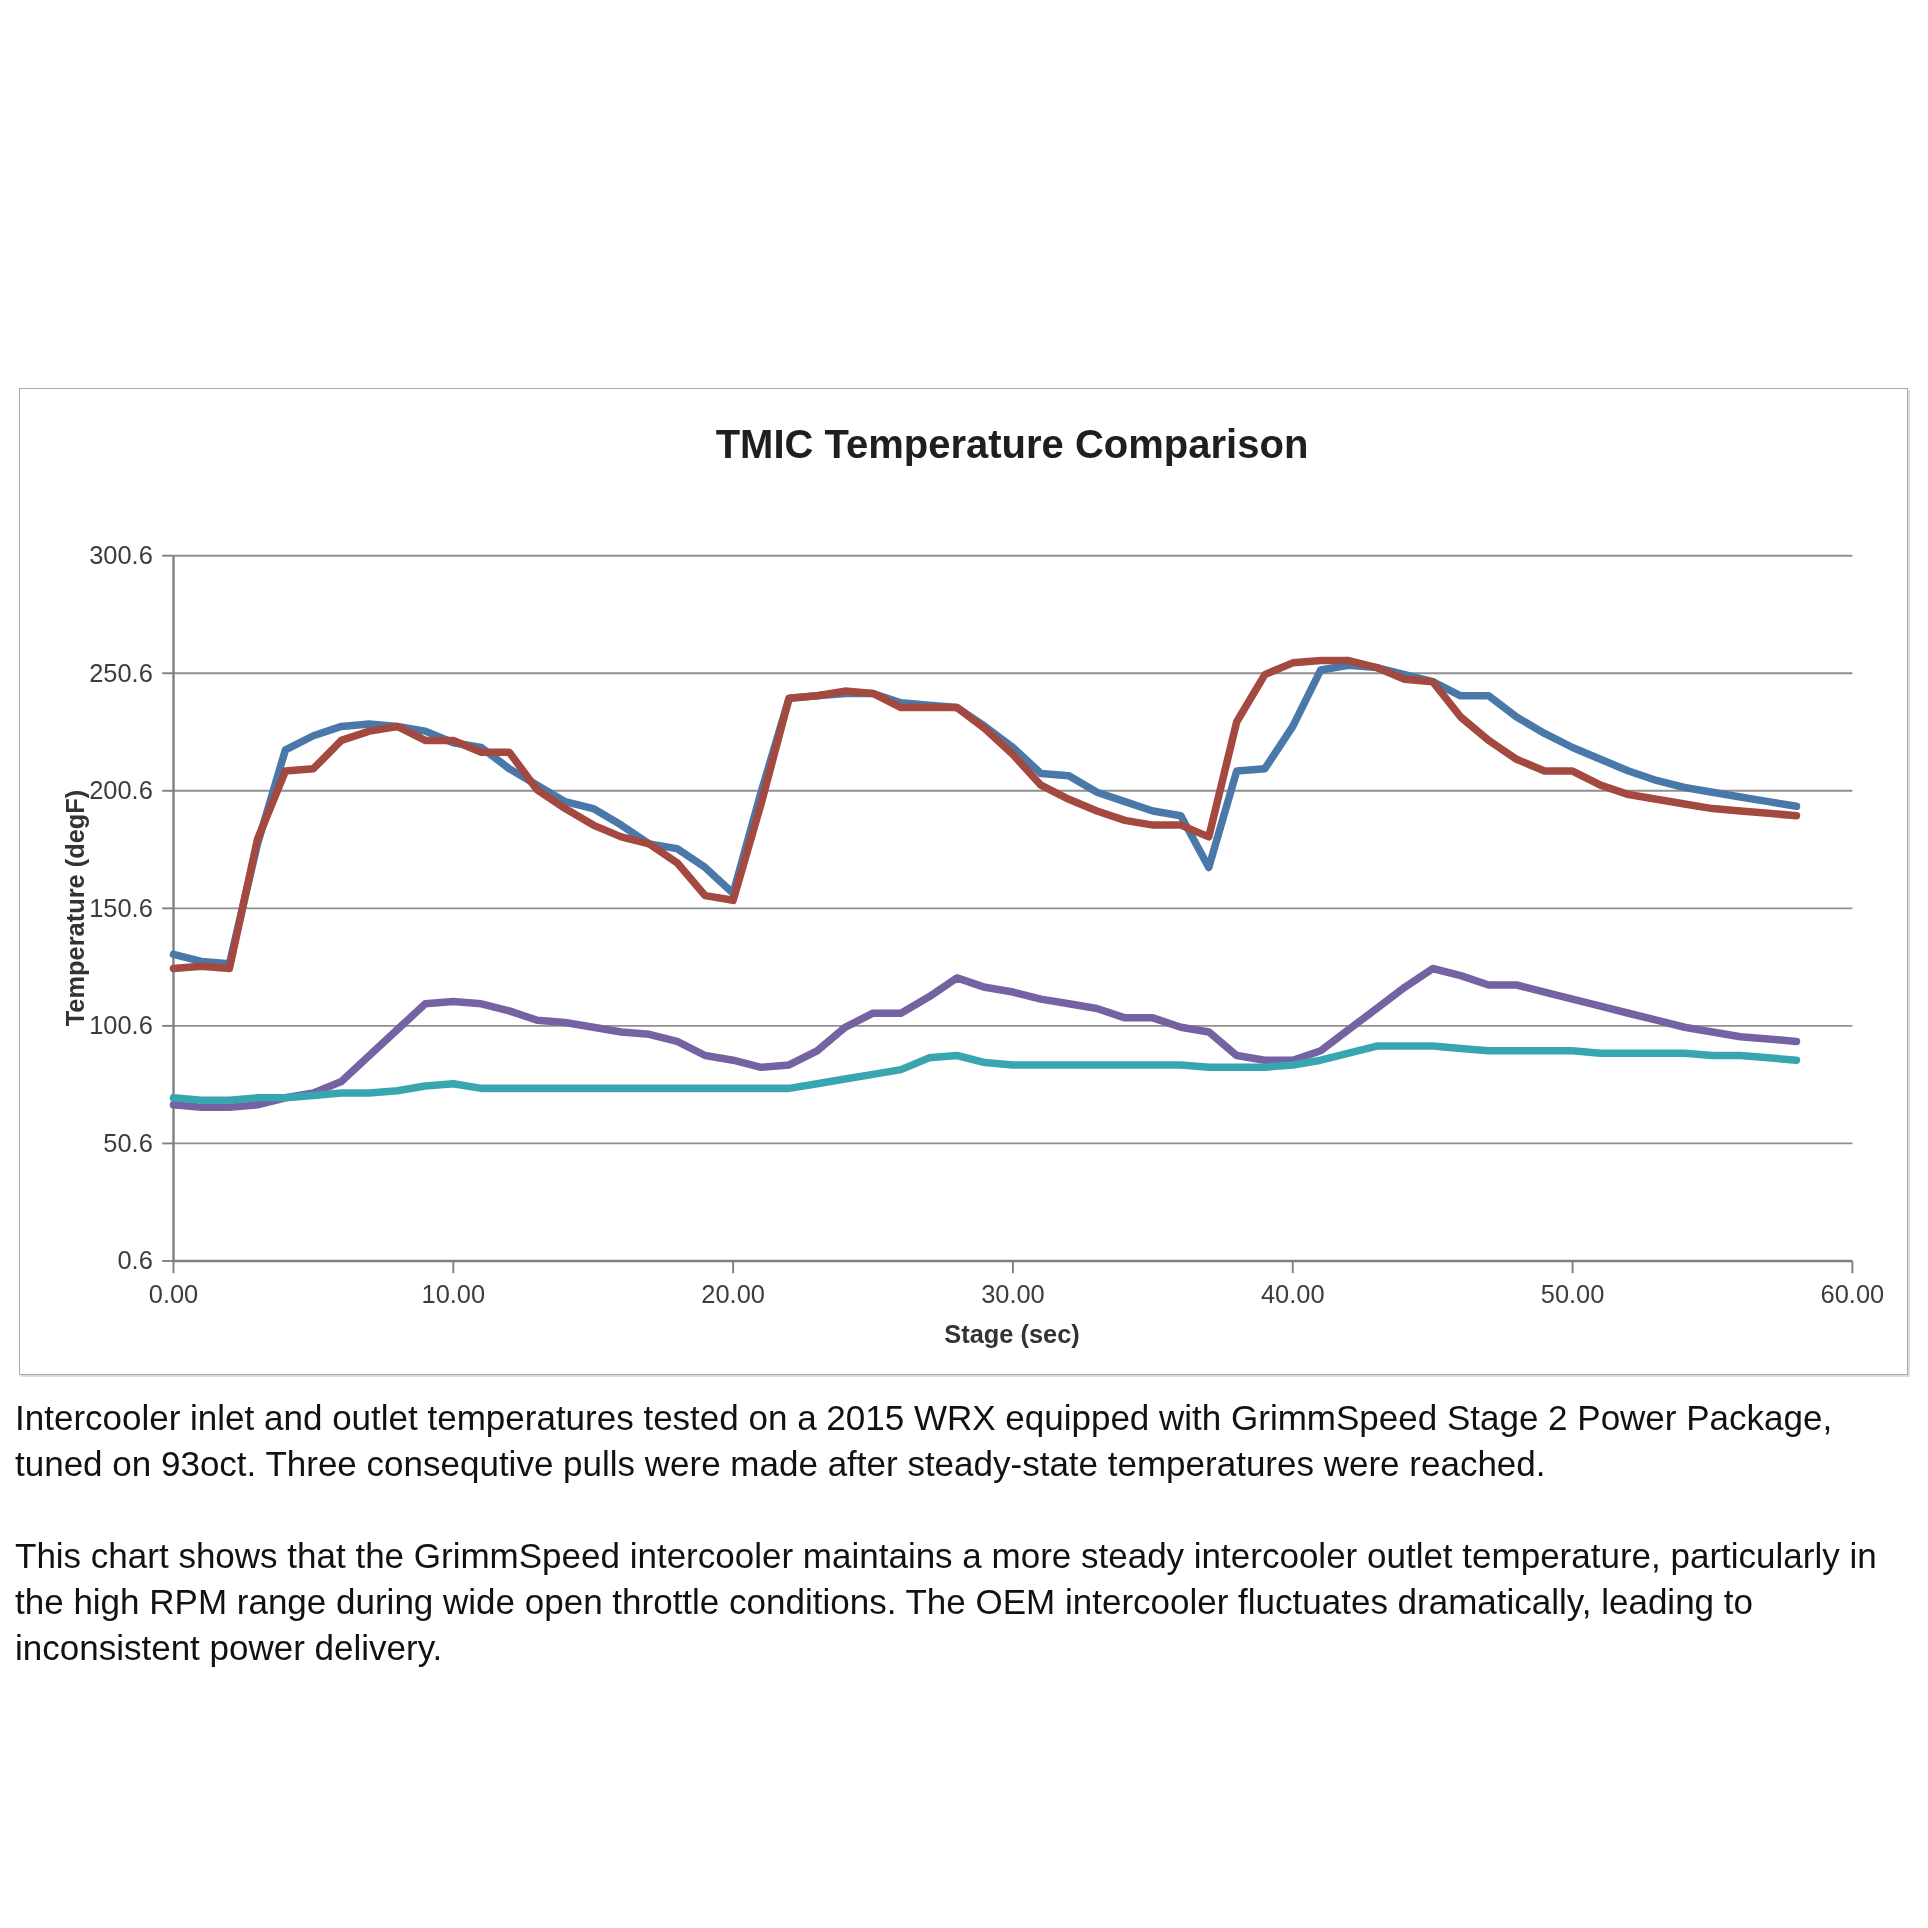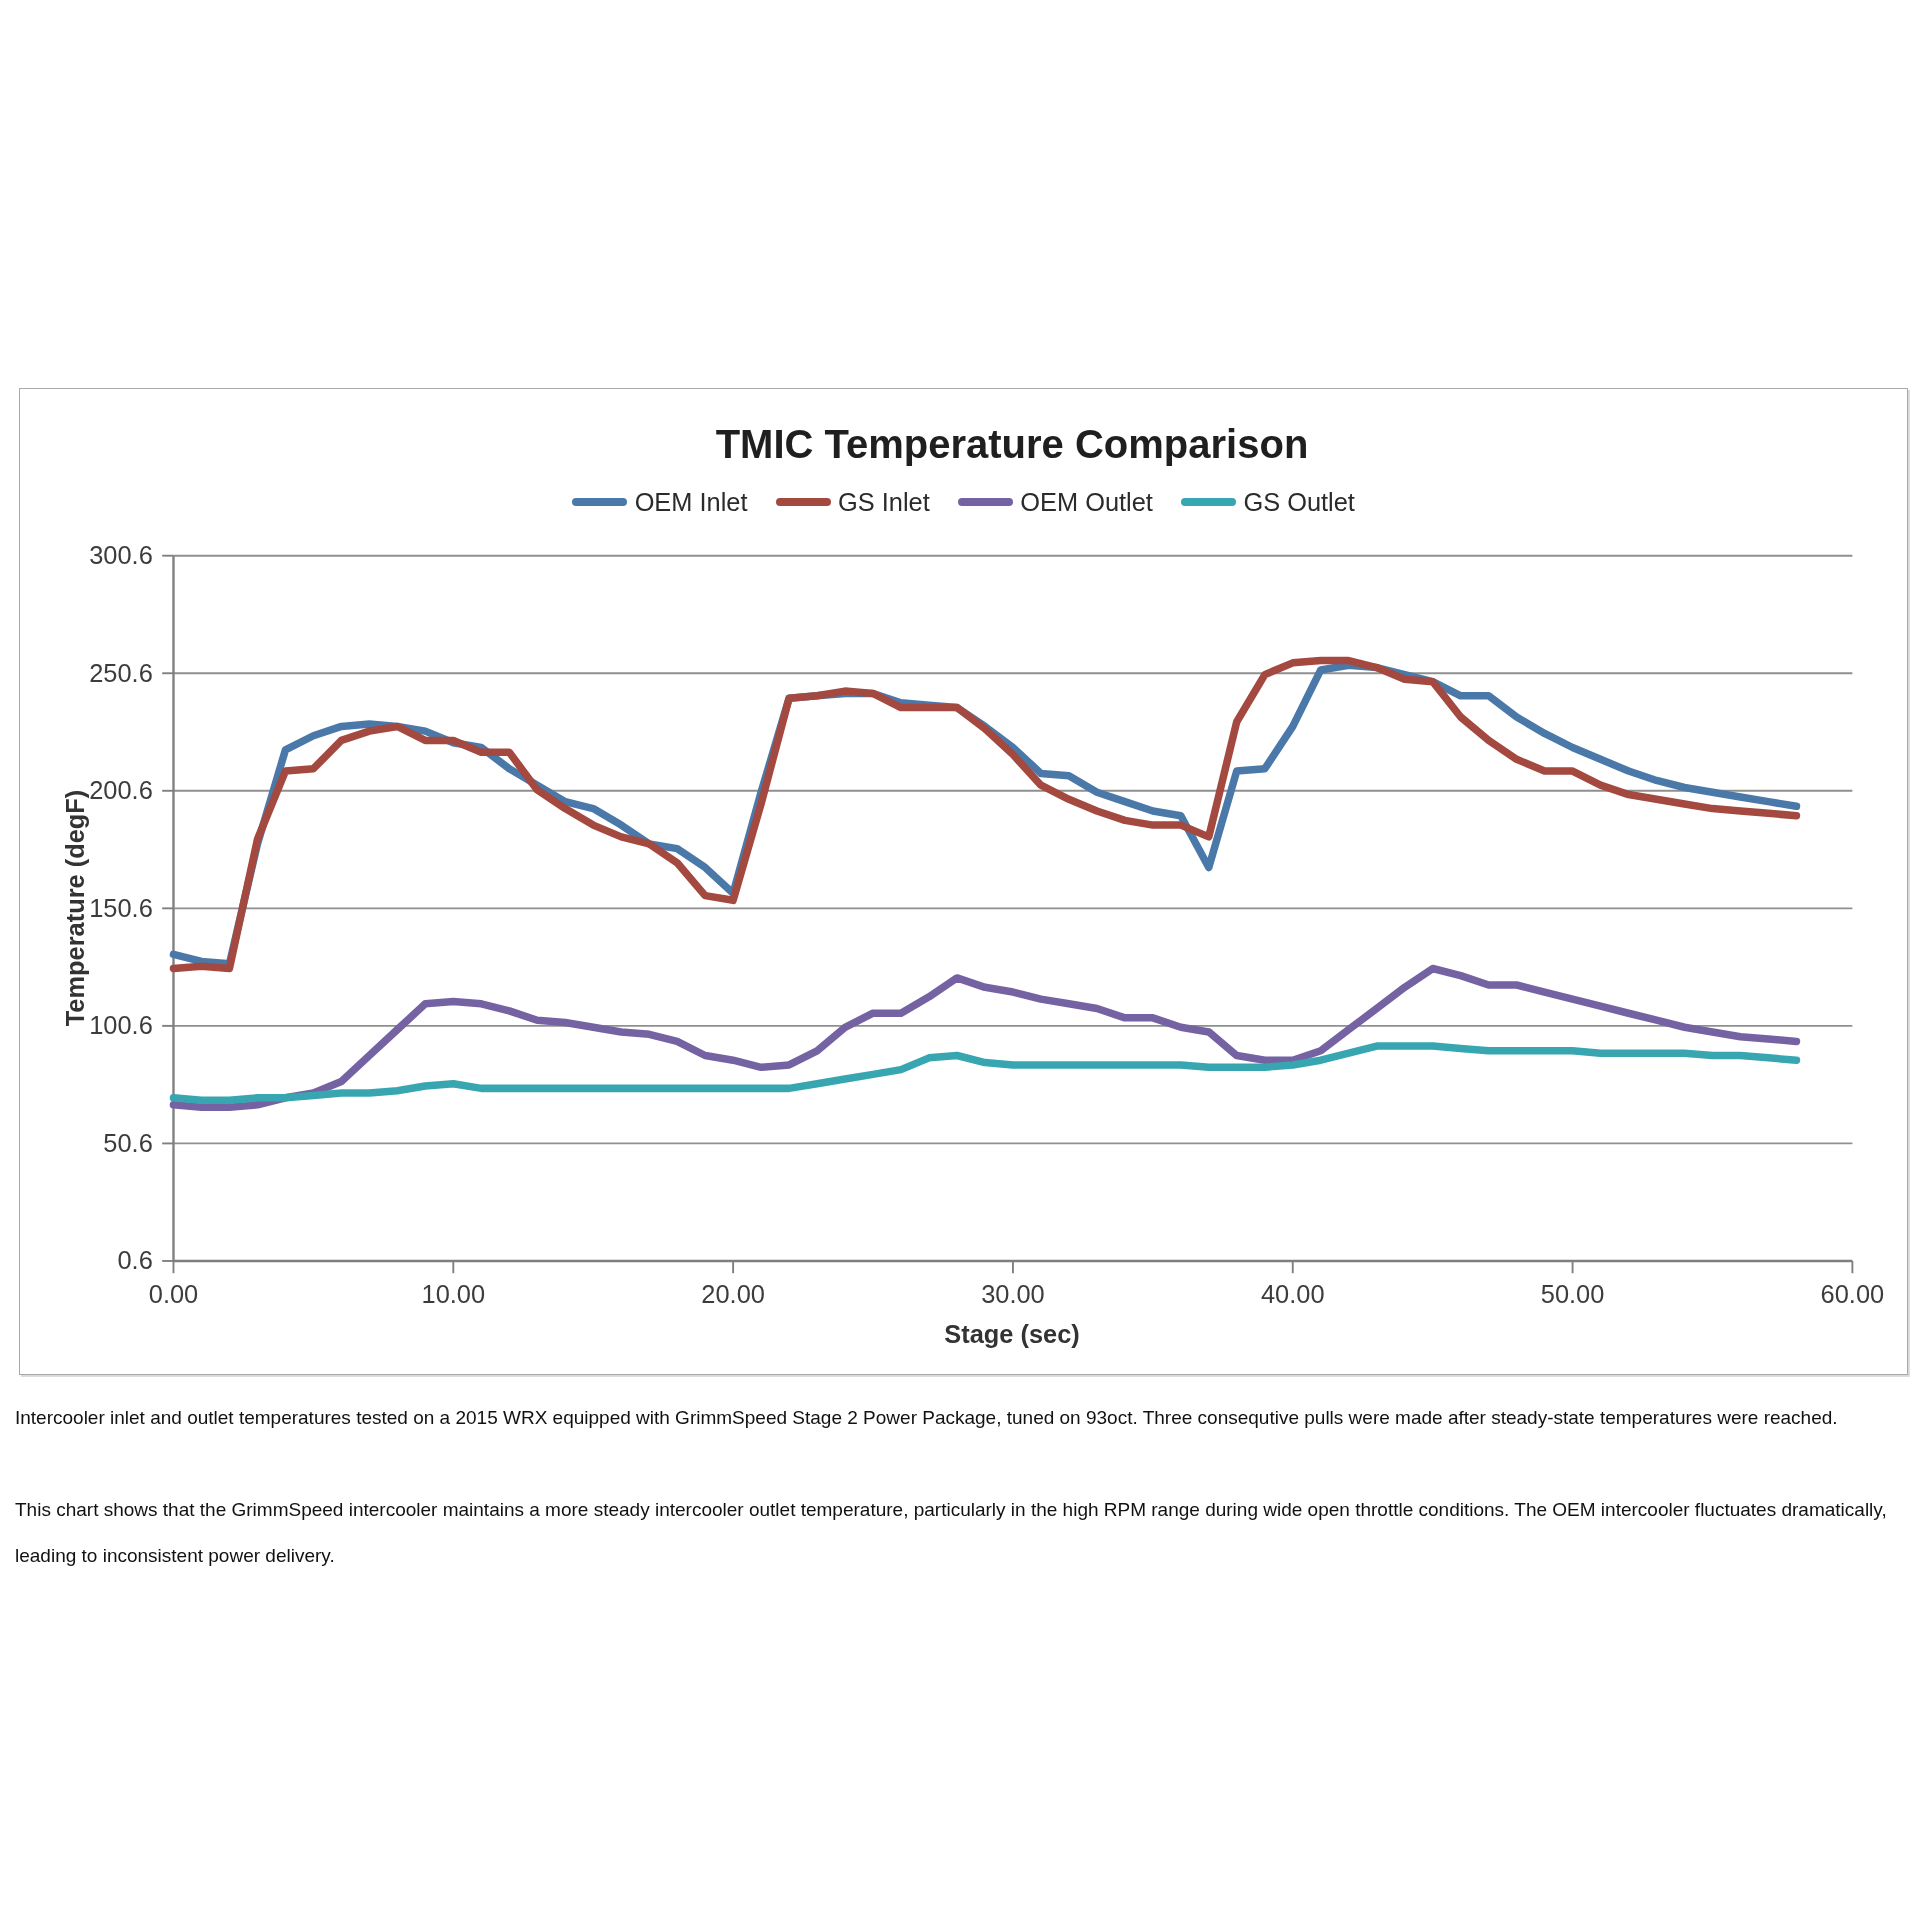--- a/index.html
+++ b/index.html
@@ -25,49 +25,31 @@
   .lmark{display:inline-block;width:55px;height:8.5px;border-radius:4.7px;}
   .llabel{font-size:25.4px;color:#2b2b2b;}
   .axis-title{
     position:absolute;font-size:25.4px;font-weight:bold;color:#333333;white-space:nowrap;
   }
   #ylabel{left:55px;top:519px;transform:translate(-50%,-50%) rotate(-90deg);}
   #xlabel{left:992px;top:945px;transform:translate(-50%,-50%);}
   #plot-svg{position:absolute;left:0;top:0;}
   #caption{
     position:absolute;left:15px;top:1395px;width:1896px;color:#111111;
-    font-size:19px;line-height:46px;
+    font-size:35px;line-height:46px;
   }
   #caption p{margin:0;}
   #caption p + p{margin-top:46px;}
 </style>
 </head>
 <body>
 
 <div id="chart-box">
   <div id="chart-title">TMIC Temperature Comparison</div>
 
-  <div id="legend">
-    <div class="legend-item">
-      <span class="lmark" style="background: rgb(74, 121, 169);"></span>
-      <span class="llabel">OEM Inlet</span>
-    </div>
-    <div class="legend-item">
-      <span class="lmark" style="background: rgb(163, 73, 63);"></span>
-      <span class="llabel">GS Inlet</span>
-    </div>
-    <div class="legend-item">
-      <span class="lmark" style="background: rgb(116, 98, 162);"></span>
-      <span class="llabel">OEM Outlet</span>
-    </div>
-    <div class="legend-item">
-      <span class="lmark" style="background: rgb(55, 166, 177);"></span>
-      <span class="llabel">GS Outlet</span>
-    </div>
-  </div>
 
   <svg id="plot-svg" width="1887" height="985" viewBox="0 0 2004 1046">
       <line x1="163" y1="801.1666666666666" x2="1946" y2="801.1666666666666" stroke="#8f8f8f" stroke-width="2"></line>
       <line x1="163" y1="676.3333333333334" x2="1946" y2="676.3333333333334" stroke="#8f8f8f" stroke-width="2"></line>
       <line x1="163" y1="551.5" x2="1946" y2="551.5" stroke="#8f8f8f" stroke-width="2"></line>
       <line x1="163" y1="426.6666666666667" x2="1946" y2="426.6666666666667" stroke="#8f8f8f" stroke-width="2"></line>
       <line x1="163" y1="301.83333333333326" x2="1946" y2="301.83333333333326" stroke="#8f8f8f" stroke-width="2"></line>
       <line x1="163" y1="177" x2="1946" y2="177" stroke="#8f8f8f" stroke-width="2"></line>
       <line x1="151" y1="926" x2="163" y2="926" stroke="#7f7f7f" stroke-width="2"></line>
       <text x="141" y="935" text-anchor="end" font-size="27" fill="#3c3c3c" font-family="&quot;Liberation Sans&quot;, sans-serif">0.6</text>

